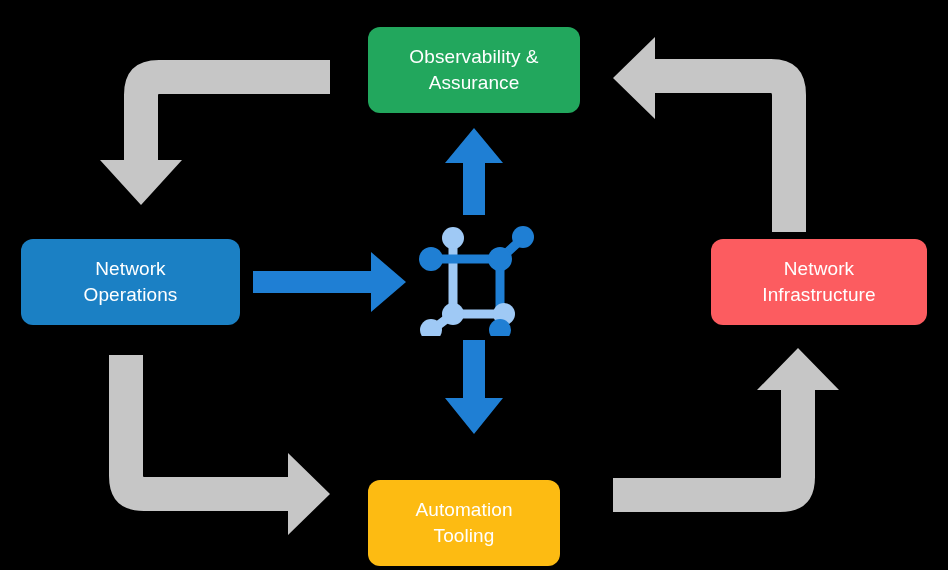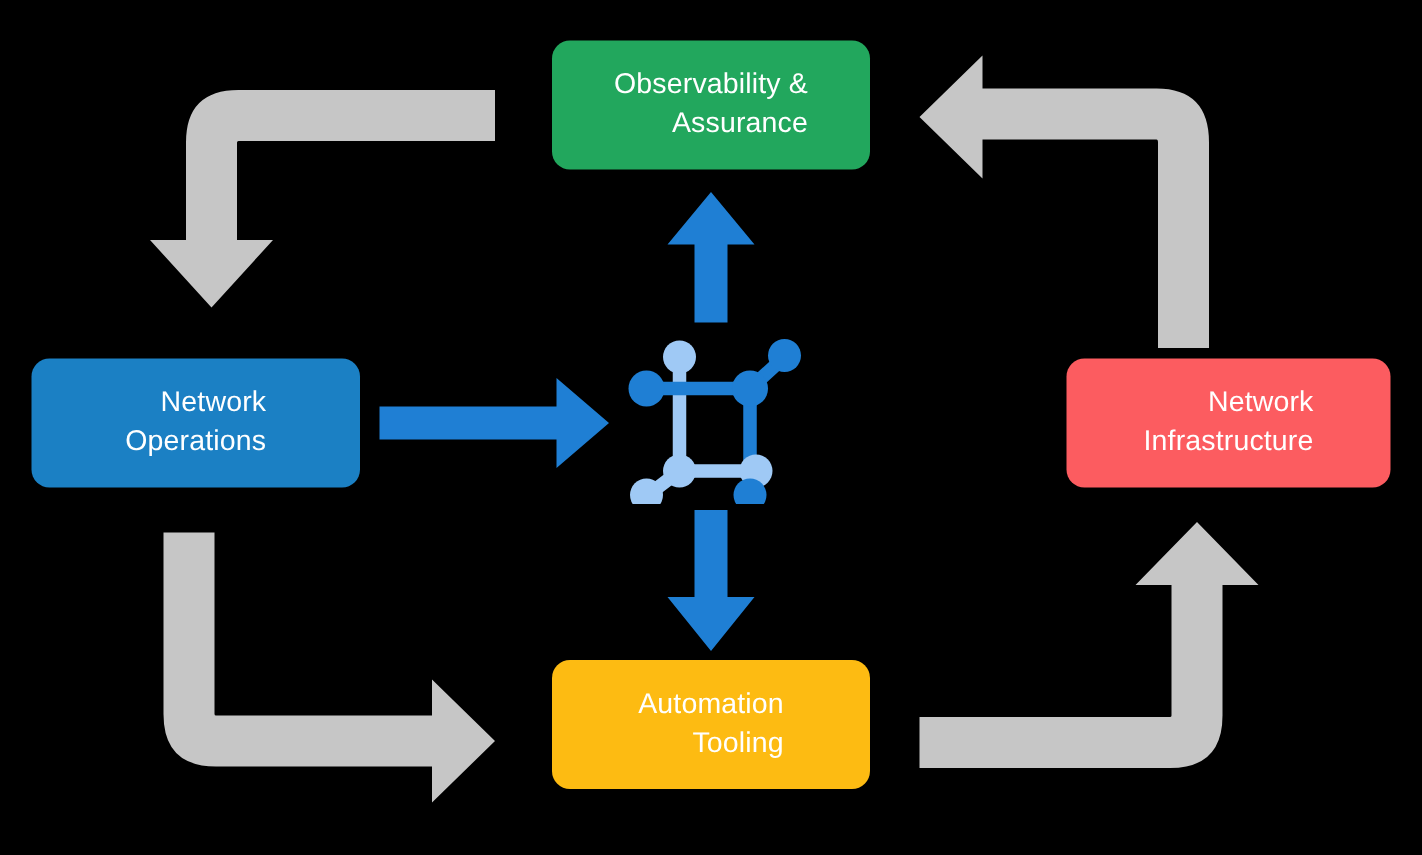--- a/index.html
+++ b/index.html
@@ -16,21 +16,21 @@
     width: 948px;
     height: 570px;
     background: #000000;
   }
   .node-box {
     position: absolute;
     border-radius: 12px;
     display: flex;
     align-items: center;
     justify-content: center;
-    text-align: right;
+    text-align: center;
     color: #ffffff;
     font-size: 19px;
     font-weight: 400;
     line-height: 1.35;
     letter-spacing: 0.1px;
     padding: 4px 10px;
     white-space: pre-line;
   }
   #box-observability {
     left: 368px; top: 27px; width: 212px; height: 86px;
@@ -38,21 +38,21 @@
   }
   #box-operations {
     left: 21px; top: 239px; width: 219px; height: 86px;
     background: #1b80c4;
   }
   #box-infrastructure {
     left: 711px; top: 239px; width: 216px; height: 86px;
     background: #fc5c60;
   }
   #box-automation {
-    left: 368px; top: 440px; width: 212px; height: 86px;
+    left: 368px; top: 480px; width: 192px; height: 86px;
     background: #fdbb12;
   }
   .svg-layer {
     position: absolute;
     left: 0; top: 0;
     width: 948px; height: 570px;
     pointer-events: none;
   }
   #center-icon {
     position: absolute;

